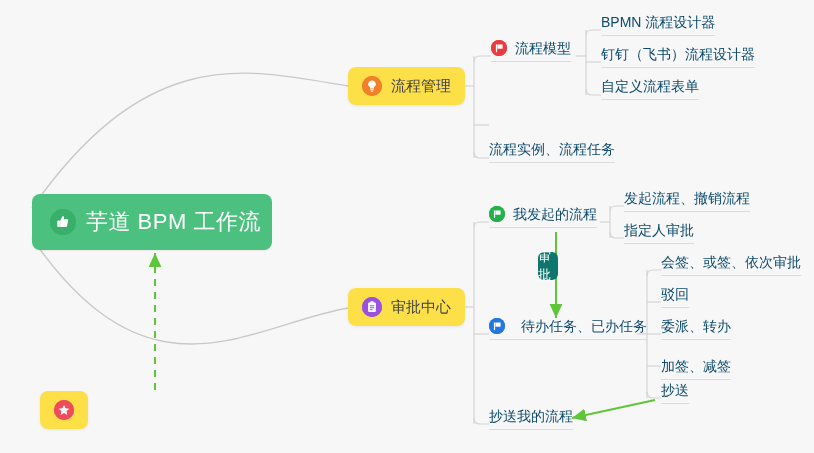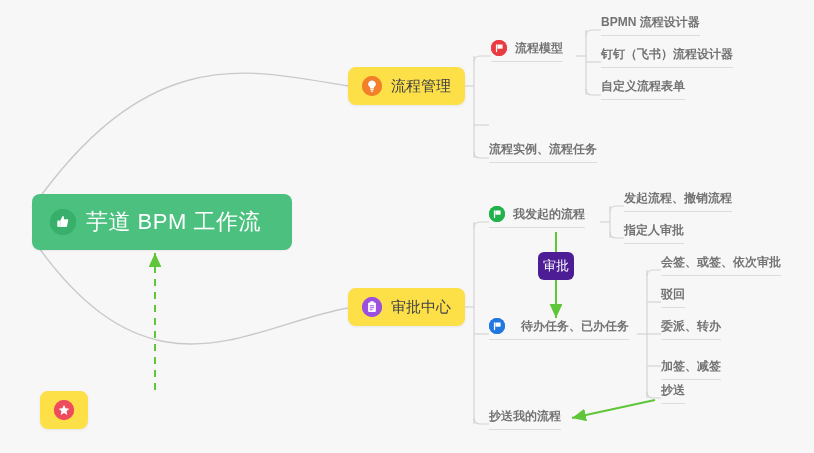--- a/index.html
+++ b/index.html
@@ -11,21 +11,21 @@
     overflow:hidden;
     position:relative;
   }
   #canvas{position:absolute;left:0;top:0;width:814px;height:453px;}
   #edges{position:absolute;left:0;top:0;width:814px;height:453px;pointer-events:none;}
 
   
   .root-node{
     position:absolute;
     left:32px;top:194px;
-    width:260px;height:56px;
+    width:240px;height:56px;
     background:#4cc17f;
     border-radius:8px;
     display:flex;align-items:center;
     padding-left:18px;
     box-sizing:border-box;
     box-shadow:0 1px 2px rgba(0,0,0,0.06);
   }
   .root-label{
     color:#ffffff;
     font-size:22px;
@@ -58,21 +58,21 @@
   
   .leaf{
     position:absolute;
     display:flex;align-items:flex-end;
     box-sizing:border-box;
     white-space:nowrap;
     padding-bottom:4px;
     border-bottom:1px solid #dcdcdc;
   }
   .leaf .leaf-label{
-    font-size:12px;color:#737373;line-height:17px;white-space:nowrap;font-weight:bold;
+    font-size:14px;color:#0c4a6e;line-height:17px;white-space:nowrap;
   }
   .leaf.with-icon .leaf-label{margin-left:8px;}
   .leaf .dot{margin-bottom:1px;}
 
   
   .ic{
     display:inline-block;border-radius:50%;
     flex:0 0 auto;position:relative;
   }
   .ic svg{display:block;}
@@ -84,26 +84,26 @@
   .ic-purple{background:#9b51e0;}
   .ic-red{background:#eb3b42;}
   .ic-green{background:#22b24c;}
   .ic-blue{background:#2277e0;}
   .ic-star{background:#ef4b5c;}
   .ic-root{background:#38b06c;}
 
   
   .pill{
     position:absolute;
-    background:#4c1d95;
+    background:#0f766e;
     border-radius:6px;
     color:#ffffff;
     font-size:13px;
     display:flex;align-items:center;justify-content:center;
-    width:36px;height:28px;
+    width:20px;height:28px;
     left:538px;top:252px;
     z-index:5;
   }
 </style>
 </head>
 <body>
 
 <div id="canvas">
 
   <svg id="edges" viewBox="0 0 814 453" xmlns="http://www.w3.org/2000/svg">

